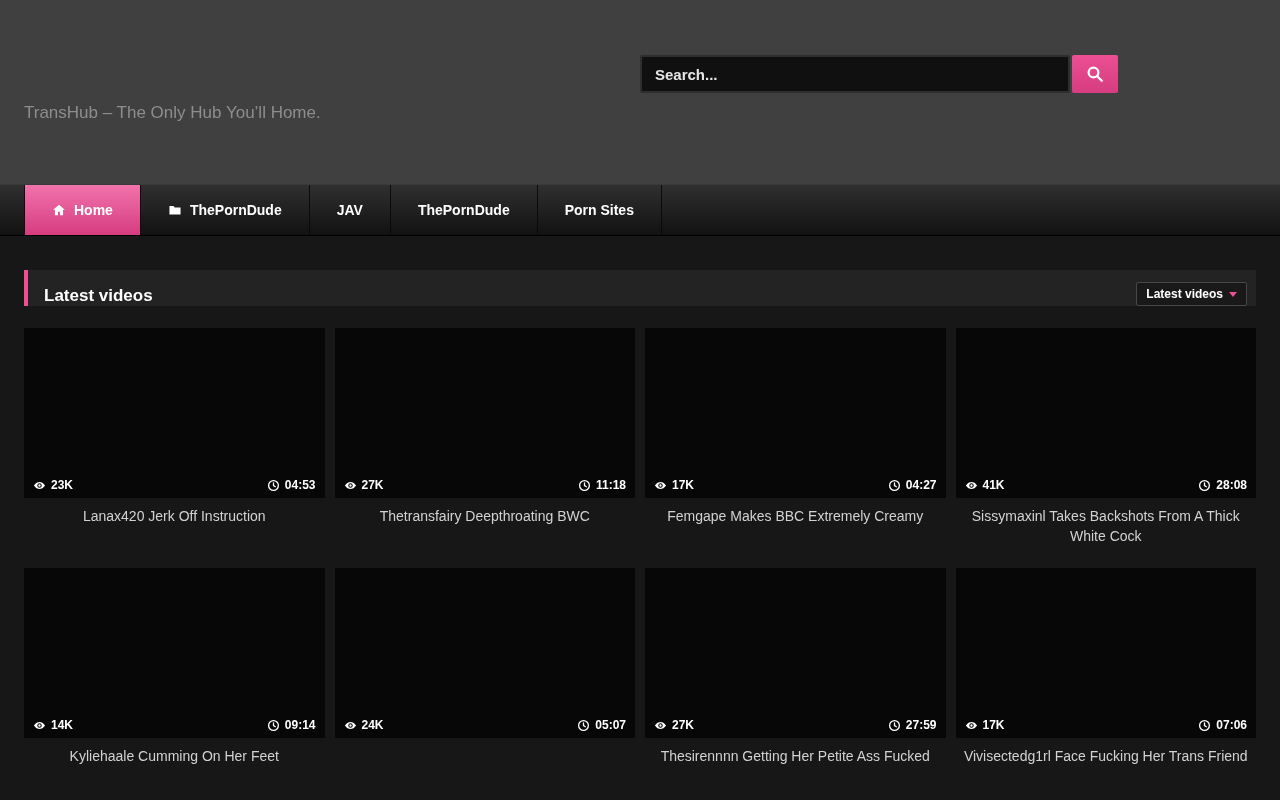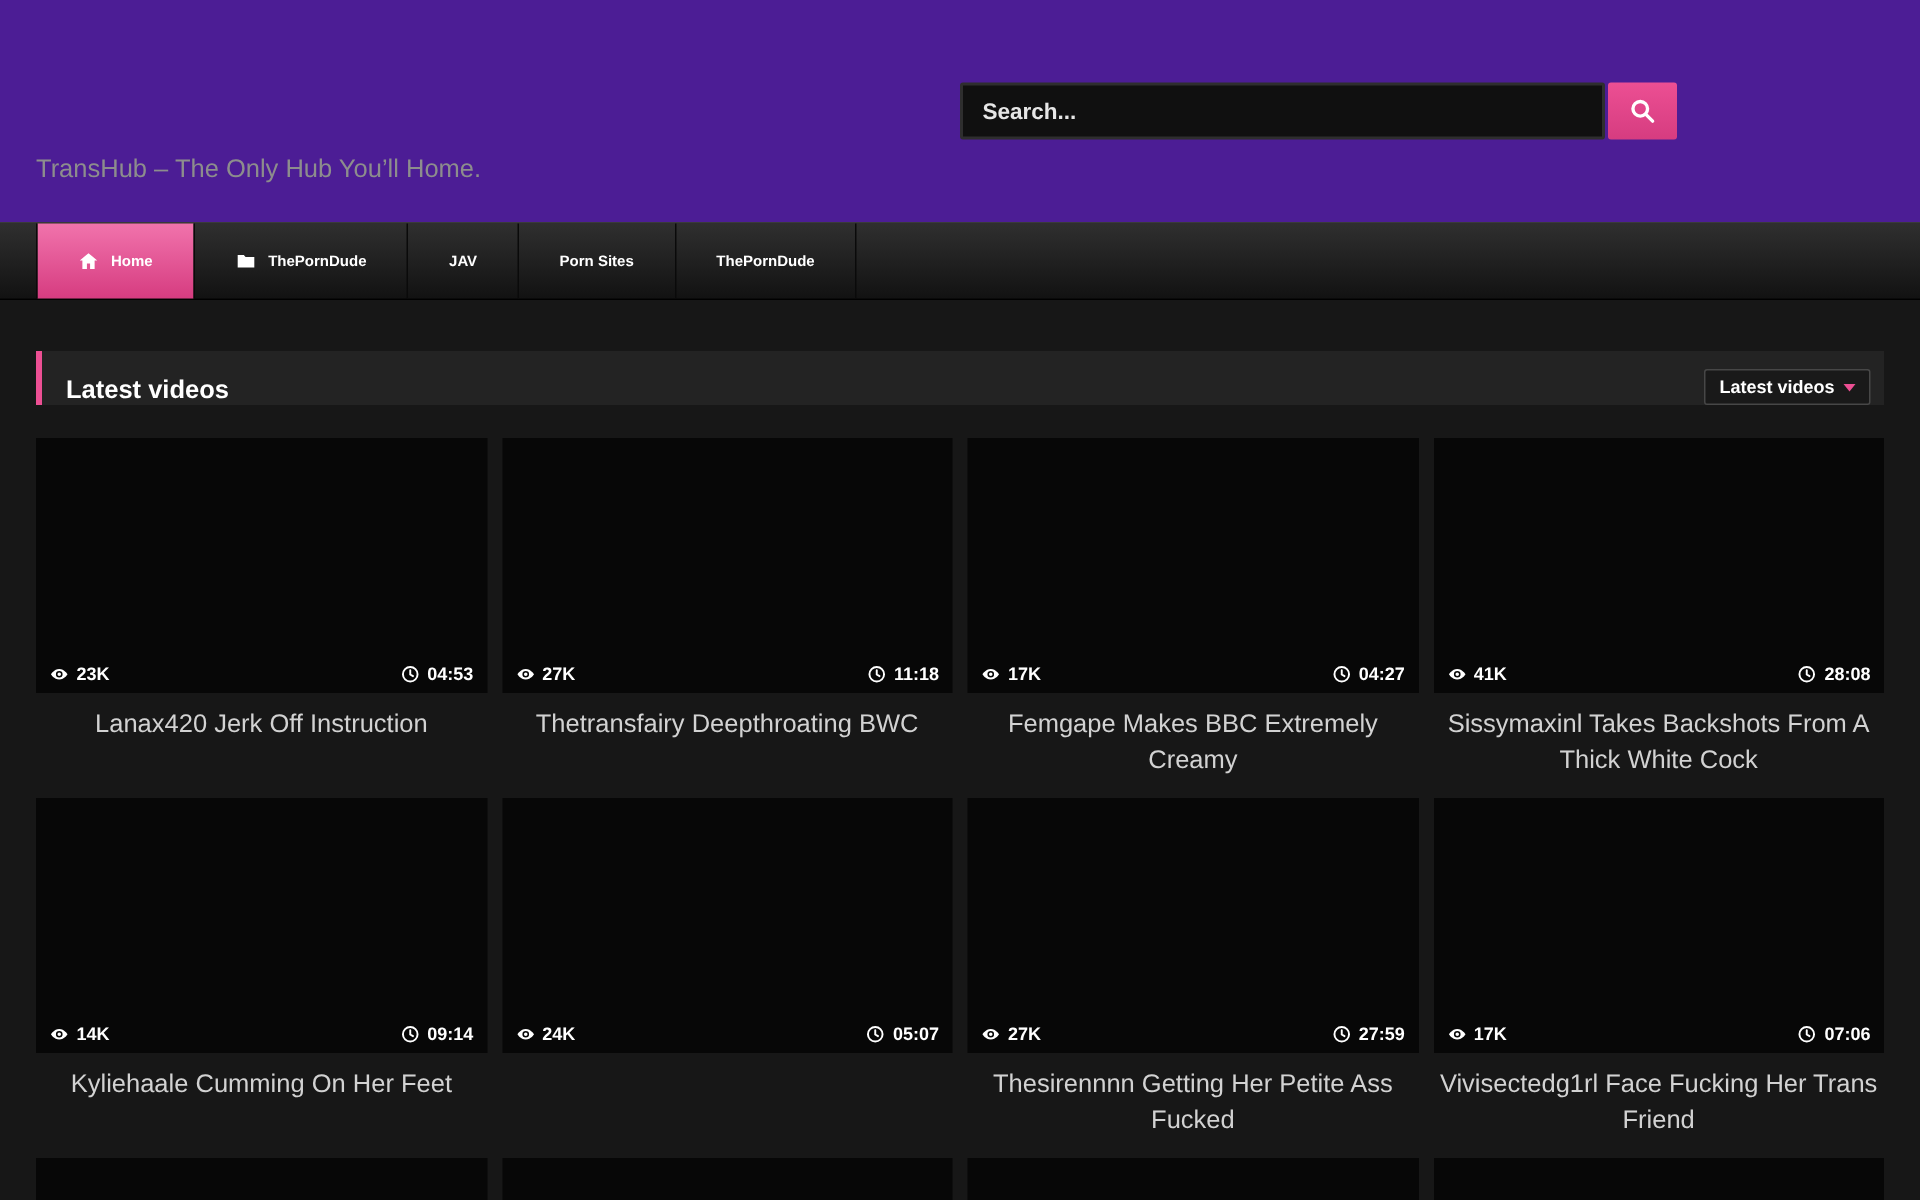--- a/index.html
+++ b/index.html
@@ -4,21 +4,21 @@
 <style>
   * { box-sizing: border-box; margin: 0; padding: 0; }
   html, body { width: 1280px; height: 800px; overflow: hidden; }
   body {
     background: #171717;
     font-family: "Liberation Sans", sans-serif;
     color: #fff;
   }
 
   
-  .topbar { position: relative; height: 148px; background: #4c1d95; }
+  .topbar { position: relative; height: 184px; background: #404040; }
 
   .search-wrap { position: absolute; left: 640px; top: 55px; display: flex; align-items: stretch; }
   .search-input {
     width: 430px; height: 38px;
     background: #101010;
     border: 2px solid #2e2e2e;
     color: #fff; font-weight: bold; font-size: 15px;
     padding: 0 13px;
     font-family: "Liberation Sans", sans-serif;
     outline: none;
@@ -40,21 +40,21 @@
     height: 52px;
     background: linear-gradient(#2f2f2f, #121212);
     border-top: 1px solid #3a3a3a;
     border-bottom: 1px solid #000;
     display: flex; align-items: stretch;
     padding-left: 24px;
   }
   .nav-item {
     display: flex; align-items: center; gap: 8px;
     padding: 0 27px;
-    color: #fff; font-size: 10px; font-weight: 600;
+    color: #fff; font-size: 14px; font-weight: 600;
     text-decoration: none;
     border-right: 1px solid #0a0a0a;
     cursor: pointer;
   }
   .nav-item:first-child { border-left: 1px solid #0a0a0a; }
   .nav-item.active { background: linear-gradient(var(--accent-light), var(--accent-dark)); }
   .nav-icon { display: inline-flex; }
   .nav-icon svg { width: 14px; height: 14px; }
 
   
@@ -105,21 +105,21 @@
     padding: 6px 9px;
     font-size: 12px; font-weight: bold; color: #fff;
   }
   .stat { display: flex; align-items: center; gap: 5px; }
   .stat svg { width: 13px; height: 13px; }
   .video-title {
     margin-top: 9px;
     padding: 0 4px;
     text-align: center;
     color: #d2d2d2;
-    font-size: 17px;
+    font-size: 14px;
     line-height: 1.4;
   }
 </style>
 </head>
 <body>
 
 <div class="topbar">
   <div class="search-wrap">
     <input class="search-input" type="text" placeholder="Search..." style="">
     <button class="search-btn">
@@ -153,26 +153,26 @@
     <span class="nav-label">ThePornDude</span>
   </a>
 
   <a class="nav-item">
 
     <span class="nav-label">JAV</span>
   </a>
 
   <a class="nav-item">
 
+    <span class="nav-label">ThePornDude</span>
+  </a>
+
+  <a class="nav-item">
+
     <span class="nav-label">Porn Sites</span>
-  </a>
-
-  <a class="nav-item">
-
-    <span class="nav-label">ThePornDude</span>
   </a>
 </nav>
 
 <div class="section-bar">
   <span class="accent-bar"></span>
   <h2 class="section-title">Latest videos</h2>
   <button class="sort-btn">
     <span>Latest videos</span>
     <span class="caret-down"></span>
   </button>

